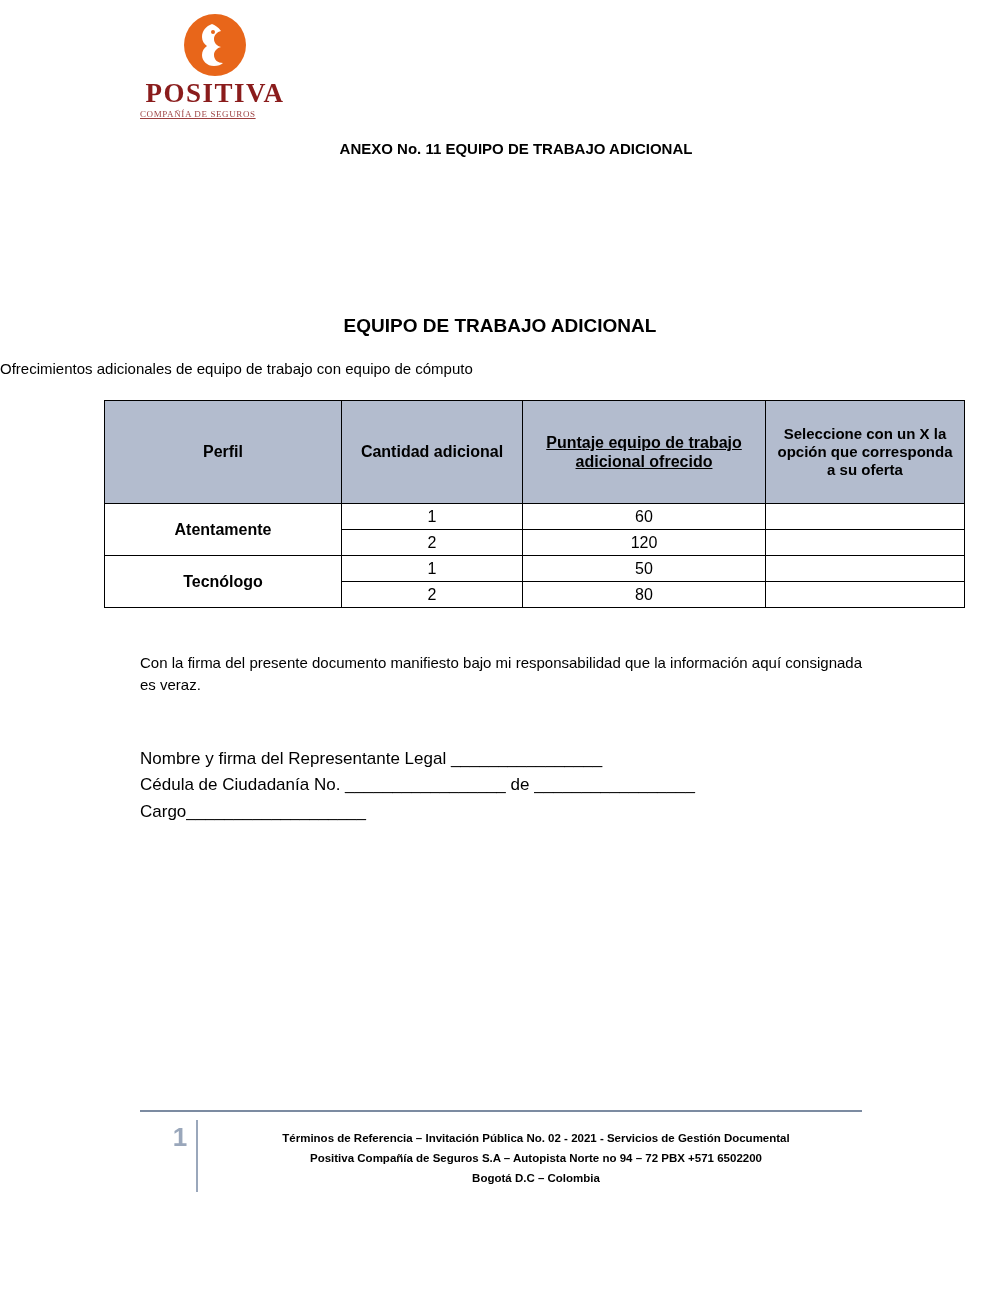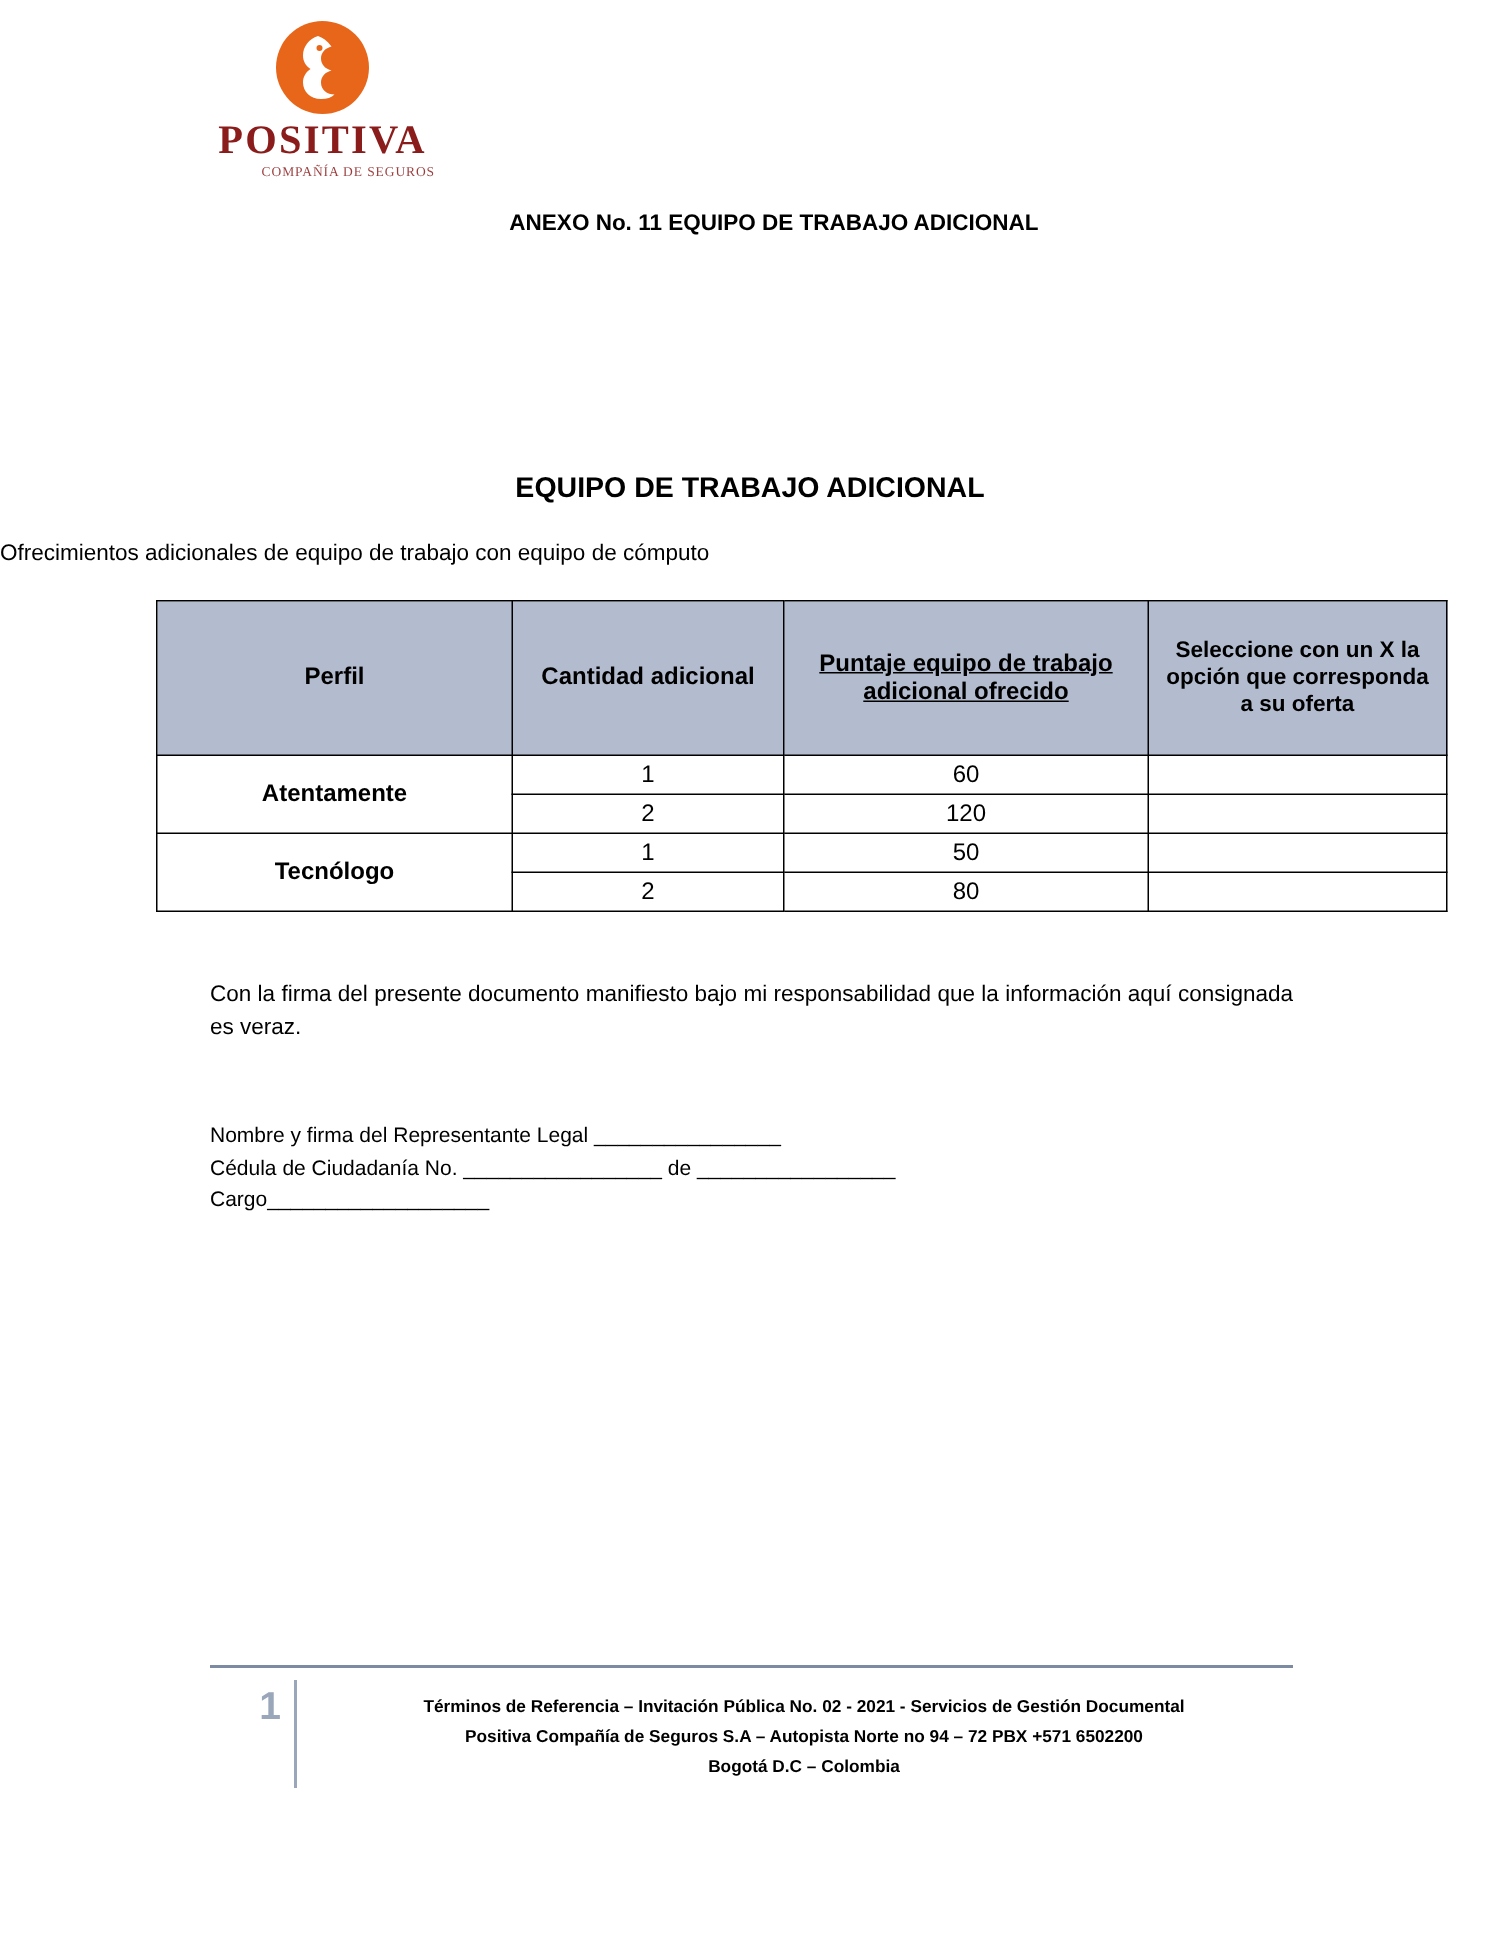--- a/index.html
+++ b/index.html
@@ -39,27 +39,28 @@
   .logo-word {
     text-align: center;
     font-family: "Liberation Serif", serif;
     font-weight: bold;
     font-size: 27px;
     letter-spacing: 1.5px;
     color: #8a1c1c;
     line-height: 1;
   }
   .logo-sub {
-    text-align: right;
+    text-align: left;
     font-family: "Liberation Serif", serif;
     font-size: 9px;
     letter-spacing: 0.6px;
     color: #8a1c1c;
     margin-top: 2px;
     opacity: 0.85;
+    text-decoration: underline;
   }
 
   
   .doc-title {
     position: absolute;
     left: 16px;
     top: 140px;
     width: 1000px;
     text-align: center;
     font-size: 15px;
@@ -144,21 +145,21 @@
   .para-2 {
     left: 140px;
     top: 710px;
     width: 722px;
   }
   .signature-block {
     position: absolute;
     left: 140px;
     top: 746px;
     width: 722px;
-    font-size: 14px;
+    font-size: 17px;
     line-height: 1.55;
   }
 
   
   .footer-rule {
     position: absolute;
     left: 140px;
     top: 1110px;
     width: 722px;
     height: 2px;

